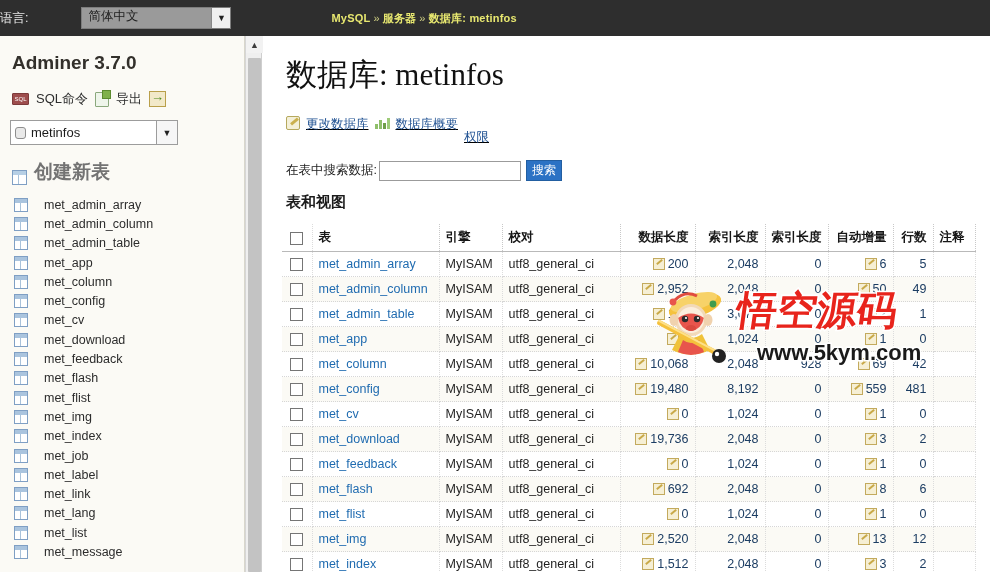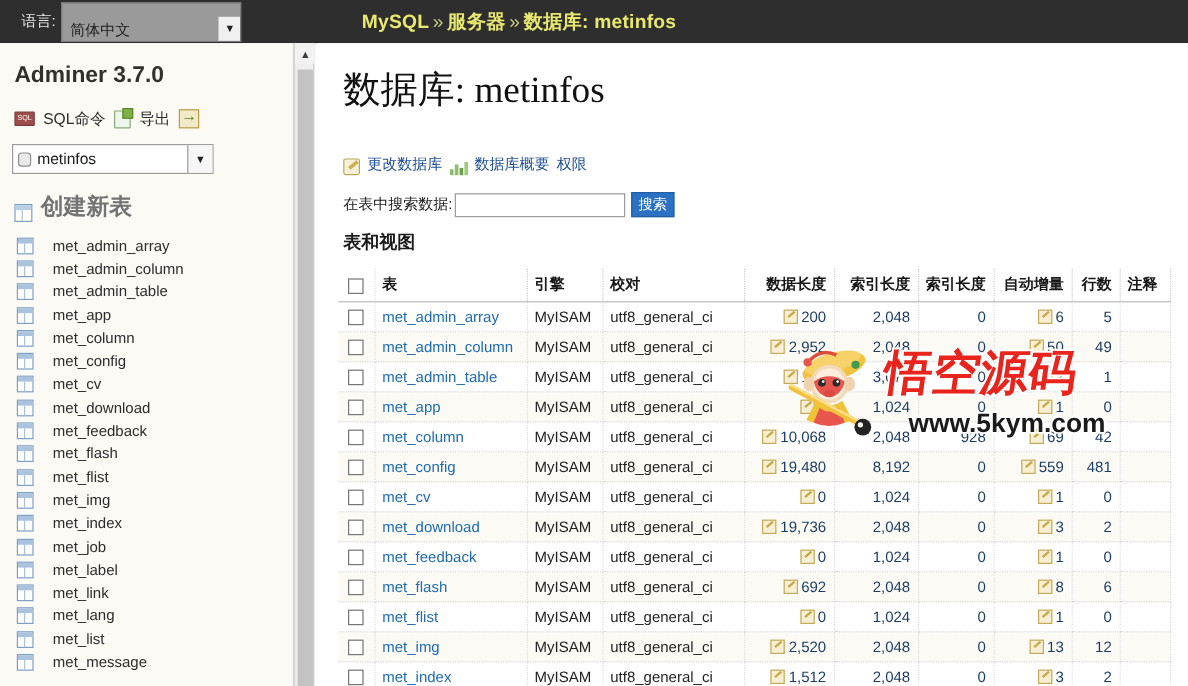--- a/index.html
+++ b/index.html
@@ -13,43 +13,42 @@
 
   
   #topbar {
     position: absolute; top: 0; left: 0;
     width: 990px; height: 36px;
     background: #2e2e2e;
     display: flex; align-items: center;
   }
   #lang-form {
     display: flex; align-items: center;
-    margin-left: 18px;
-    font-size: 12px; color: #e8e8e8;
+    font-size: 12px; color: #e8e8e8; gap: 48px;
   }
   #lang-label { margin-right: 5px; font-size: 12.5px; color: #e6e6e6; }
   .fake-select {
-    width: 150px; height: 33px;
+    width: 150px; height: 22px;
     background: #9a9a9a;
     border: 1px solid #7d7d7d;
-    display: flex; align-items: flex-end; justify-content: space-between;
+    display: flex; align-items: flex-start; justify-content: space-between;
     font-size: 12.5px; color: #1d1d1d;
     padding-left: 6px;
   }
   .fake-select .sel-val { white-space: nowrap; overflow: hidden; }
   .sel-arrow {
     width: 19px; height: 20px; background: #f0f0f0;
     border-left: 1px solid #888;
     display: flex; align-items: center; justify-content: center;
     font-size: 9px; color: #222;
     margin: 0 0 0 4px;
   }
   #breadcrumb {
     margin-left: 100px;
-    font-size: 16px; font-weight: bold;
+    font-size: 11px; font-weight: bold;
     color: #e6e68a;
     letter-spacing: .2px;
   }
   #breadcrumb .sep { color: #cfcf83; font-weight: normal; margin: 0 3px; }
   #breadcrumb .crumb { color: #e8e870; }
 
   
   #sidebar {
     position: absolute; top: 36px; left: 0;
     width: 245px; height: 536px;
@@ -167,23 +166,24 @@
     width: 726px; height: 536px;
     background: #fff;
     overflow: hidden;
   }
   #page-title {
     font-family: "Liberation Serif", "DejaVu Serif", serif;
     font-size: 31px; font-weight: normal; color: #111;
     margin: 18px 0 0 22px;
   }
   #db-links {
-    display: flex; align-items: flex-end; gap: 6px;
+    display: flex; align-items: flex-start; gap: 6px;
     margin: 20px 0 0 22px;
     font-size: 12.5px;
+    text-decoration: underline;
   }
   #db-links a { color: #1d4f91; text-decoration: none; }
   #db-links a.plain { color: #1d4f91; margin-top: 13px; }
   .ic-pencil {
     width: 14px; height: 14px;
     background: #f4f0d8; border: 1px solid #b6a95e;
     border-radius: 2px; position: relative;
   }
   .ic-pencil:after {
     content: ""; position: absolute; left: 3px; top: 3px;

